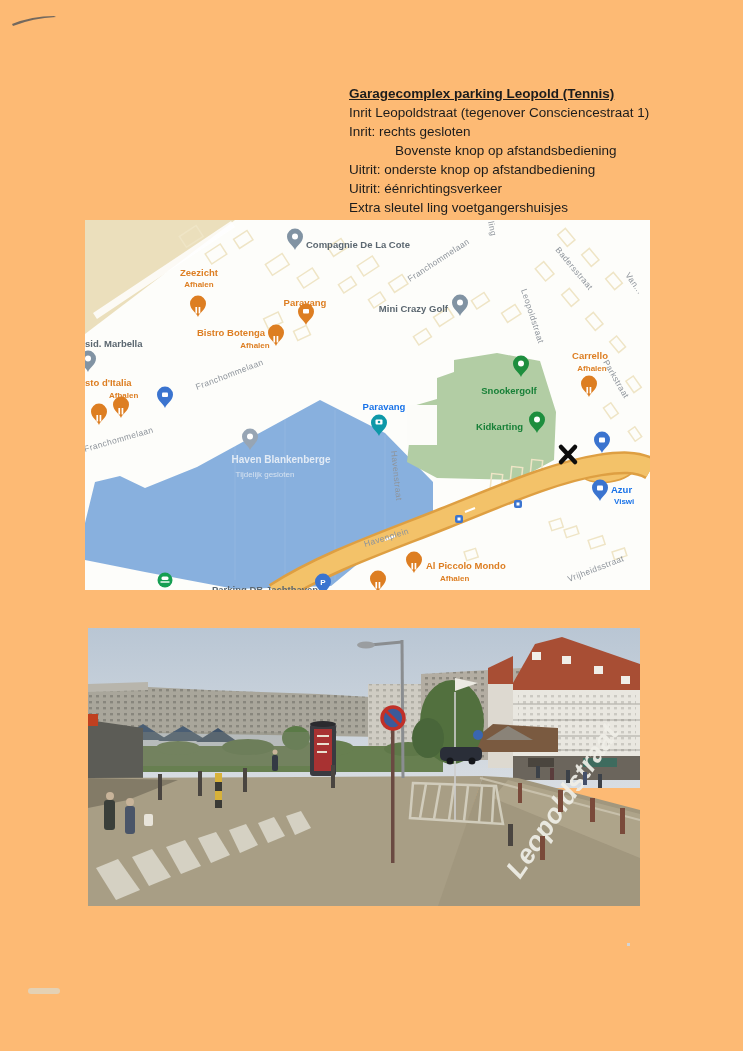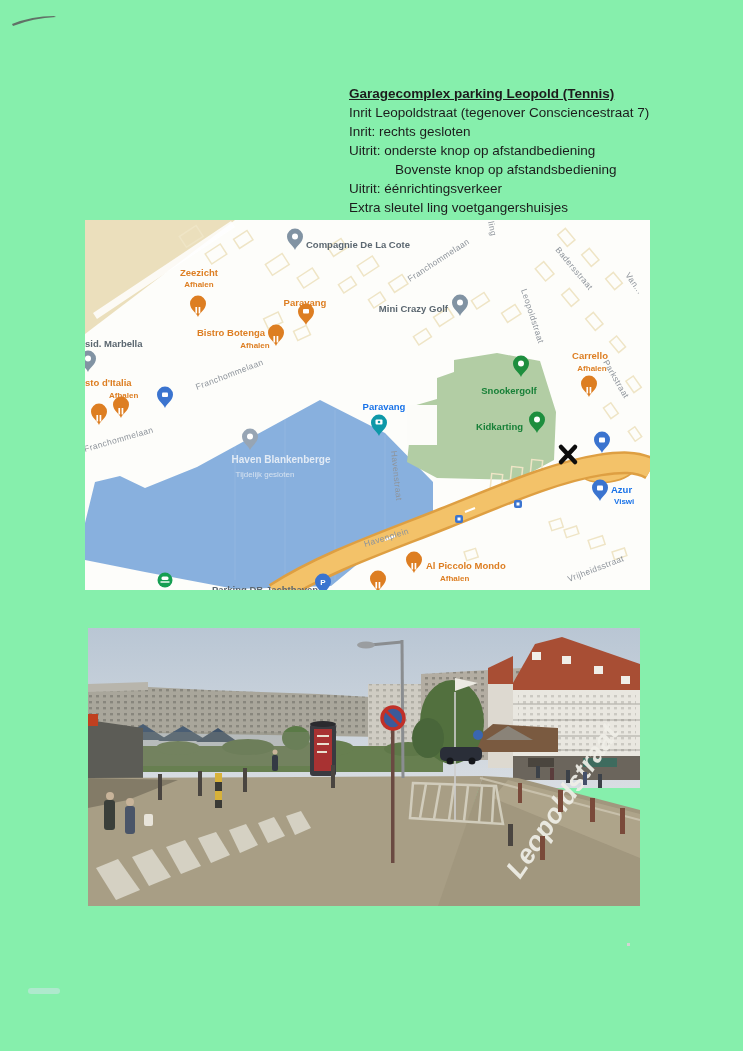--- a/index.html
+++ b/index.html
@@ -1,16 +1,16 @@
 <!DOCTYPE html>
 <html><head>
 <meta charset="utf-8">
 <style>
   html,body{margin:0;padding:0;background:#ffffff;}
-  .sheet{position:relative;width:743px;height:1051px;background:#86efac;overflow:hidden;
+  .sheet{position:relative;width:743px;height:1051px;background:#fdba74;overflow:hidden;
          font-family:"Liberation Sans",sans-serif;}
   .instructions{position:absolute;left:349px;top:84px;width:360px;color:#1c1c1c;
                 font-size:13.5px;line-height:19px;}
   .doc-title{font-weight:bold;text-decoration:underline;}
   .doc-line{white-space:nowrap;}
   .doc-line.indent{padding-left:46px;}
   .map-wrap{position:absolute;left:85px;top:220px;width:565px;height:370px;}
   .photo-wrap{position:absolute;left:88px;top:628px;width:552px;height:278px;}
   svg{display:block;overflow:hidden;}
   .poi-name{font-size:9.5px;font-weight:bold;}
@@ -29,24 +29,24 @@
 <body>
 
 <div class="sheet">
 
   <svg style="position:absolute;left:0;top:0;" width="80" height="40">
     <path d="M12,24 Q32,16 54,16 L56,17 Q33,18 13,26 Z" fill="#5a5a5a" opacity="0.85"></path>
   </svg>
 
   <div class="instructions">
     <div class="doc-line doc-title">Garagecomplex parking Leopold (Tennis)</div>
-    <div class="doc-line">Inrit Leopoldstraat (tegenover Consciencestraat 7)</div>
+    <div class="doc-line">Inrit Leopoldstraat (tegenover Consciencestraat 1)</div>
     <div class="doc-line">Inrit: rechts gesloten</div>
+    <div class="doc-line indent">Bovenste knop op afstandsbediening</div>
     <div class="doc-line">Uitrit: onderste knop op afstandbediening</div>
-    <div class="doc-line indent">Bovenste knop op afstandsbediening</div>
     <div class="doc-line">Uitrit: éénrichtingsverkeer</div>
     <div class="doc-line">Extra sleutel ling voetgangershuisjes</div>
   </div>
 
   <div class="map-wrap">
   <svg width="565" height="370" viewBox="0 0 565 370">
     <defs>
       <g id="pin">
         <path d="M0,0C-1.8,-4.2 -8,-7.6 -8,-13.4A8,8 0 1 1 8,-13.4C8,-7.6 1.8,-4.2 0,0Z"></path>
       </g>

